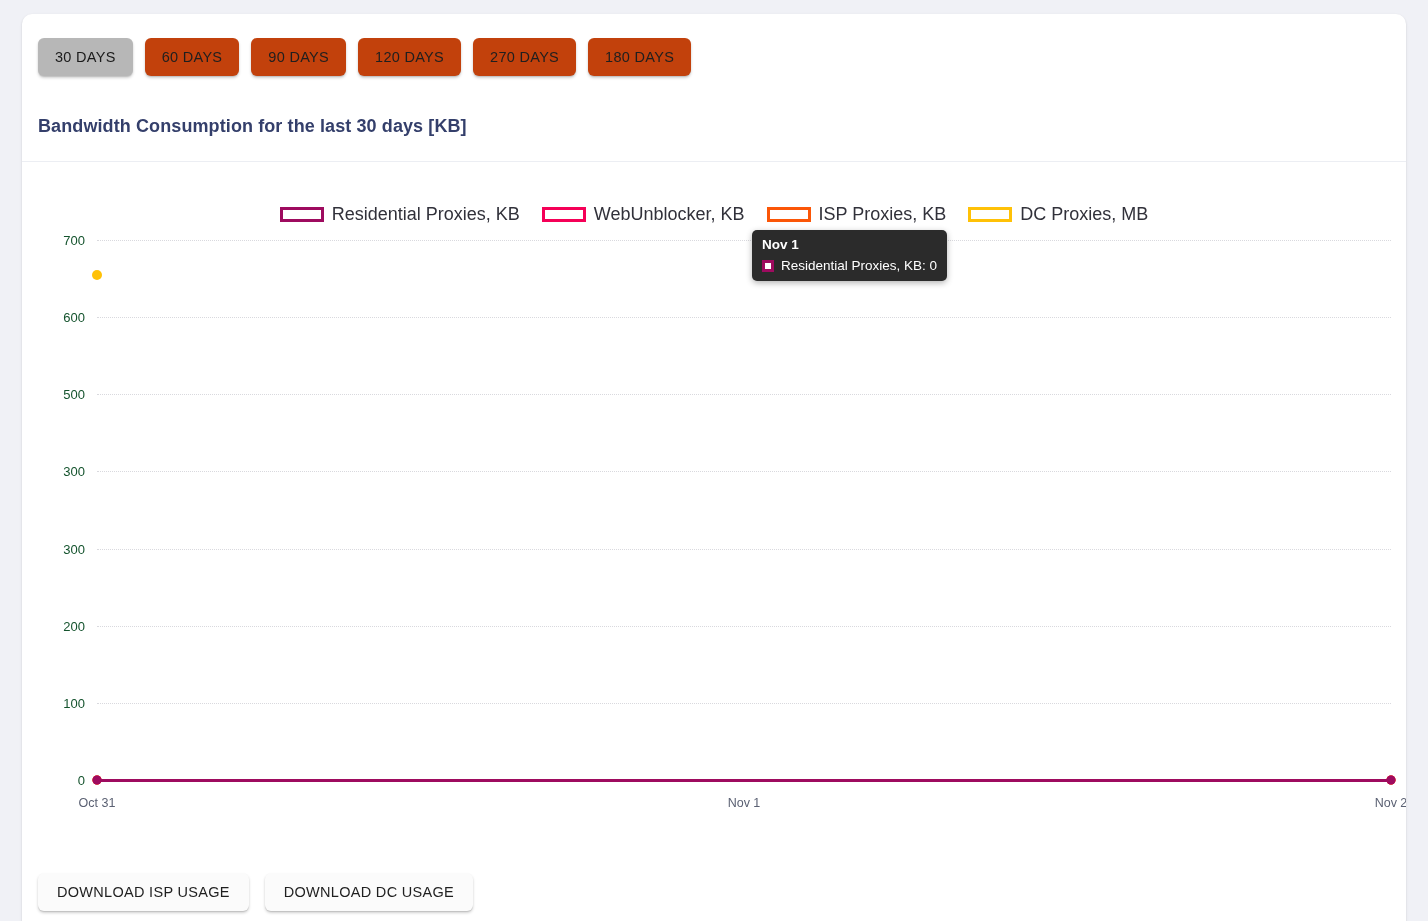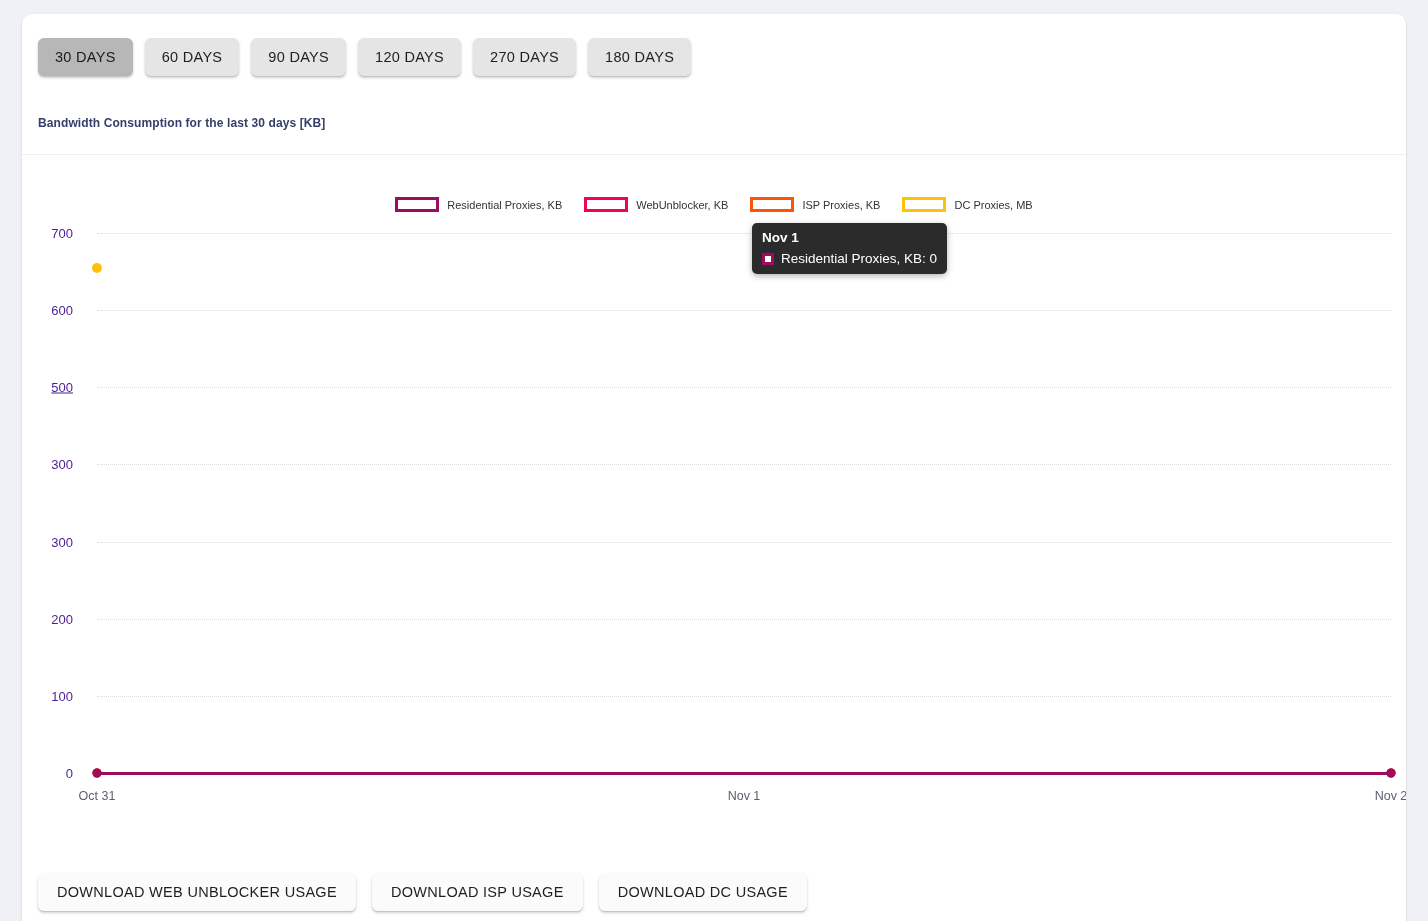--- a/index.html
+++ b/index.html
@@ -30,39 +30,39 @@
   .range-bar {
     display: flex;
     gap: 12px;
     padding: 24px 0 0 16px;
   }
   .range-btn {
     min-width: 94px;
     height: 38px;
     border: none;
     border-radius: 6px;
-    background: #e5e5e5;
+    background: #c2410c;
     color: #1f1f1f;
     font-family: "Liberation Sans", sans-serif;
     font-size: 14.5px;
     letter-spacing: .3px;
     padding: 0 17px;
     cursor: pointer;
     box-shadow: 0 2px 3px rgba(0,0,0,0.18), 0 1px 1px rgba(0,0,0,0.10);
     white-space: nowrap;
   }
   .range-btn.active {
     background: #b7b7b7;
     color: #1b1b1b;
   }
 
   
   .chart-title {
     margin: 40px 18px 0 16px;
-    font-size: 12px;
+    font-size: 18px;
     font-weight: bold;
     color: #343f6b;
     letter-spacing: .1px;
   }
   .divider {
     margin-top: 24px;
     width: 100%;
     height: 1px;
     background: #eceef3;
   }
@@ -89,45 +89,45 @@
     cursor: pointer;
   }
   .legend-swatch {
     width: 44px;
     height: 15px;
     background: #ffffff;
     border-style: solid;
     border-width: 3px;
   }
   .legend-label {
-    font-size: 11px;
+    font-size: 18px;
     color: #31313a;
   }
 
   .plot {
     position: absolute;
     left: 75px;
     top: 78px;
     width: 1294px;
     height: 540px;
   }
   .gridline {
     position: absolute;
     left: 0;
     width: 100%;
     height: 0;
     border-top: 1px dotted #d9d9de;
   }
   .ytick {
     position: absolute;
     right: 100%;
-    margin-right: 24px;
+    margin-right: 12px;
     transform: translateY(-50%);
     font-size: 13px;
-    color: #4c1d95;
+    color: #14532d;
     white-space: nowrap;
   }
   .xtick {
     position: absolute;
     top: 100%;
     margin-top: 16px;
     transform: translateX(-50%);
     font-size: 12.5px;
     color: #5b6173;
     white-space: nowrap;
@@ -259,21 +259,21 @@
           <div class="ytick" style="top: 540px;">0</div>
           <div class="gridline" style="top: 462.857px;"></div>
           <div class="ytick" style="top: 462.857px;">100</div>
           <div class="gridline" style="top: 385.714px;"></div>
           <div class="ytick" style="top: 385.714px;">200</div>
           <div class="gridline" style="top: 308.571px;"></div>
           <div class="ytick" style="top: 308.571px;">300</div>
           <div class="gridline" style="top: 231.429px;"></div>
           <div class="ytick" style="top: 231.429px;">300</div>
           <div class="gridline" style="top: 154.286px;"></div>
-          <div class="ytick" style="top: 154.286px; text-decoration: underline;">500</div>
+          <div class="ytick" style="top: 154.286px;">500</div>
           <div class="gridline" style="top: 77.1429px;"></div>
           <div class="ytick" style="top: 77.1429px;">600</div>
           <div class="gridline" style="top: 0px;"></div>
           <div class="ytick" style="top: 0px;">700</div>
           <div class="xtick" style="left: 0px;">Oct 31</div>
           <div class="xtick" style="left: 647px;">Nov 1</div>
           <div class="xtick" style="left: 1294px;">Nov 2</div>
           <div class="series-line" style="top: 538.5px; background: rgb(158, 11, 95); z-index: 10;"></div>
           <div class="point-marker" style="left: 0px; top: 540px; background: rgb(158, 11, 95); z-index: 10;"></div>
           <div class="point-marker" style="left: 1294px; top: 540px; background: rgb(158, 11, 95); z-index: 10;"></div>
@@ -285,19 +285,18 @@
           <div class="point-marker" style="left: 1294px; top: 540px; background: rgb(251, 86, 7); z-index: 8;"></div>
           <div class="series-line" style="top: 538.5px; background: rgb(255, 193, 7); z-index: 7;"></div>
           <div class="point-marker" style="left: 0px; top: 540px; background: rgb(255, 193, 7); z-index: 7;"></div>
           <div class="point-marker" style="left: 1294px; top: 540px; background: rgb(255, 193, 7); z-index: 7;"></div>
           <div class="point-marker" style="left: 0px; top: 34.7143px; background: rgb(255, 193, 7); width: 10px; height: 10px;"></div>
         </div>
 
     </div>
 
     <div class="download-bar" id="download-bar">
-        <button class="dl-btn">DOWNLOAD WEB UNBLOCKER USAGE</button>
         <button class="dl-btn">DOWNLOAD ISP USAGE</button>
         <button class="dl-btn">DOWNLOAD DC USAGE</button>
       </div>
 
   </div>
 </div>
 
 </body></html>

